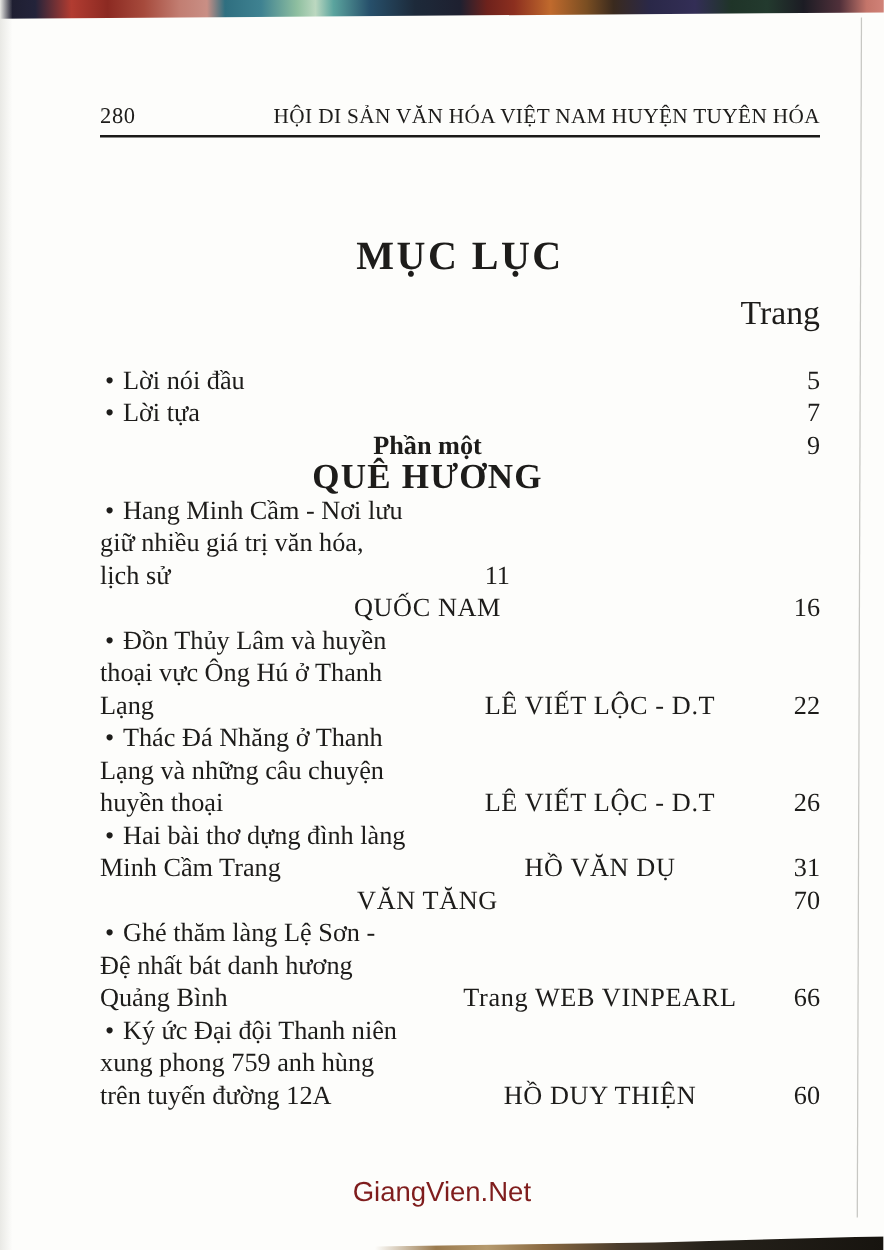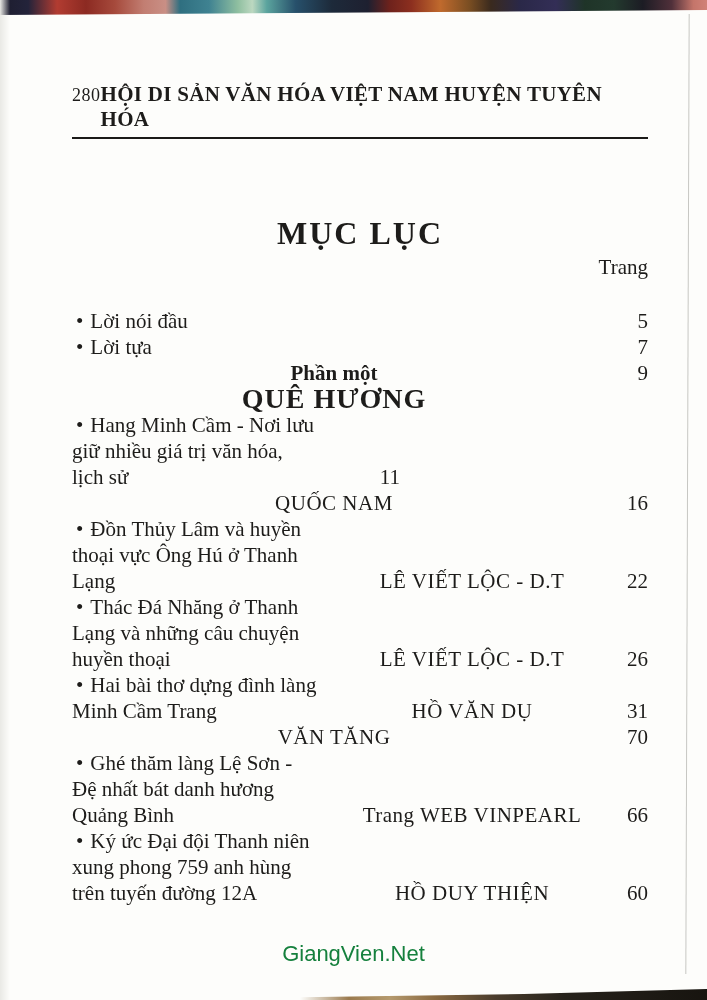--- a/index.html
+++ b/index.html
@@ -34,38 +34,38 @@
   .page-edge-line {
     position: absolute; left: 687px; top: 14px; height: 960px; width: 1px;
     background: #c7c7c3; transform: rotate(0.2deg);
   }
   .left-shade {
     position: absolute; left: 0; top: 0; bottom: 0; width: 10px;
     background: linear-gradient(90deg, #e9e9e5, rgba(253,253,251,0));
   }
 
   
-  .content { position: absolute; left: 72px; top: 0; width: 576px; }
+  .content { position: absolute; left: 80px; top: 0; width: 576px; }
 
   .running-header {
     margin-top: 82px;
     display: flex; justify-content: space-between; align-items: baseline;
     border-bottom: 2px solid #1b1a18; padding-bottom: 5px;
   }
   .running-header .page-num { font-size: 18px; letter-spacing: 0.5px; }
   .running-header .header-title {
-    font-size: 21px; font-weight: bold; letter-spacing: 0.3px;
+    font-size: 17px; font-weight: normal; letter-spacing: 0.3px;
   }
 
   .toc-title {
     margin-top: 76px; text-align: center;
     font-size: 32px; font-weight: bold; letter-spacing: 2px; line-height: 36px;
   }
   .trang-header {
-    margin-top: 3px; text-align: right; font-size: 21px; line-height: 26px;
+    margin-top: 15px; text-align: right; font-size: 27px; line-height: 26px;
   }
 
   .entries { margin-top: 28px; font-size: 21px; line-height: 26px; }
 
   .row { display: flex; align-items: flex-end; }
   .col-title { width: 276px; white-space: pre-line; }
   .bullet { display: inline-block; margin: 0 7px 0 4px; }
   .col-author {
     flex: 1; text-align: center; letter-spacing: 0.5px; white-space: nowrap;
   }
@@ -174,15 +174,15 @@
       <div class="col-title"><span class="bullet">•</span><span>Ký ức Đại đội Thanh niên
 xung phong 759 anh hùng
 trên tuyến đường 12A</span></div>
       <div class="col-author">HỒ DUY THIỆN</div>
       <div class="col-page">60</div>
     </div>
 
   </div>
 </div>
 
-<div class="watermark" style="color: #15803d;">GiangVien.Net</div>
+<div class="watermark" style="color: #7f1d1d;">GiangVien.Net</div>
 
 <div class="desk-strip"></div>
 
 </body></html>

